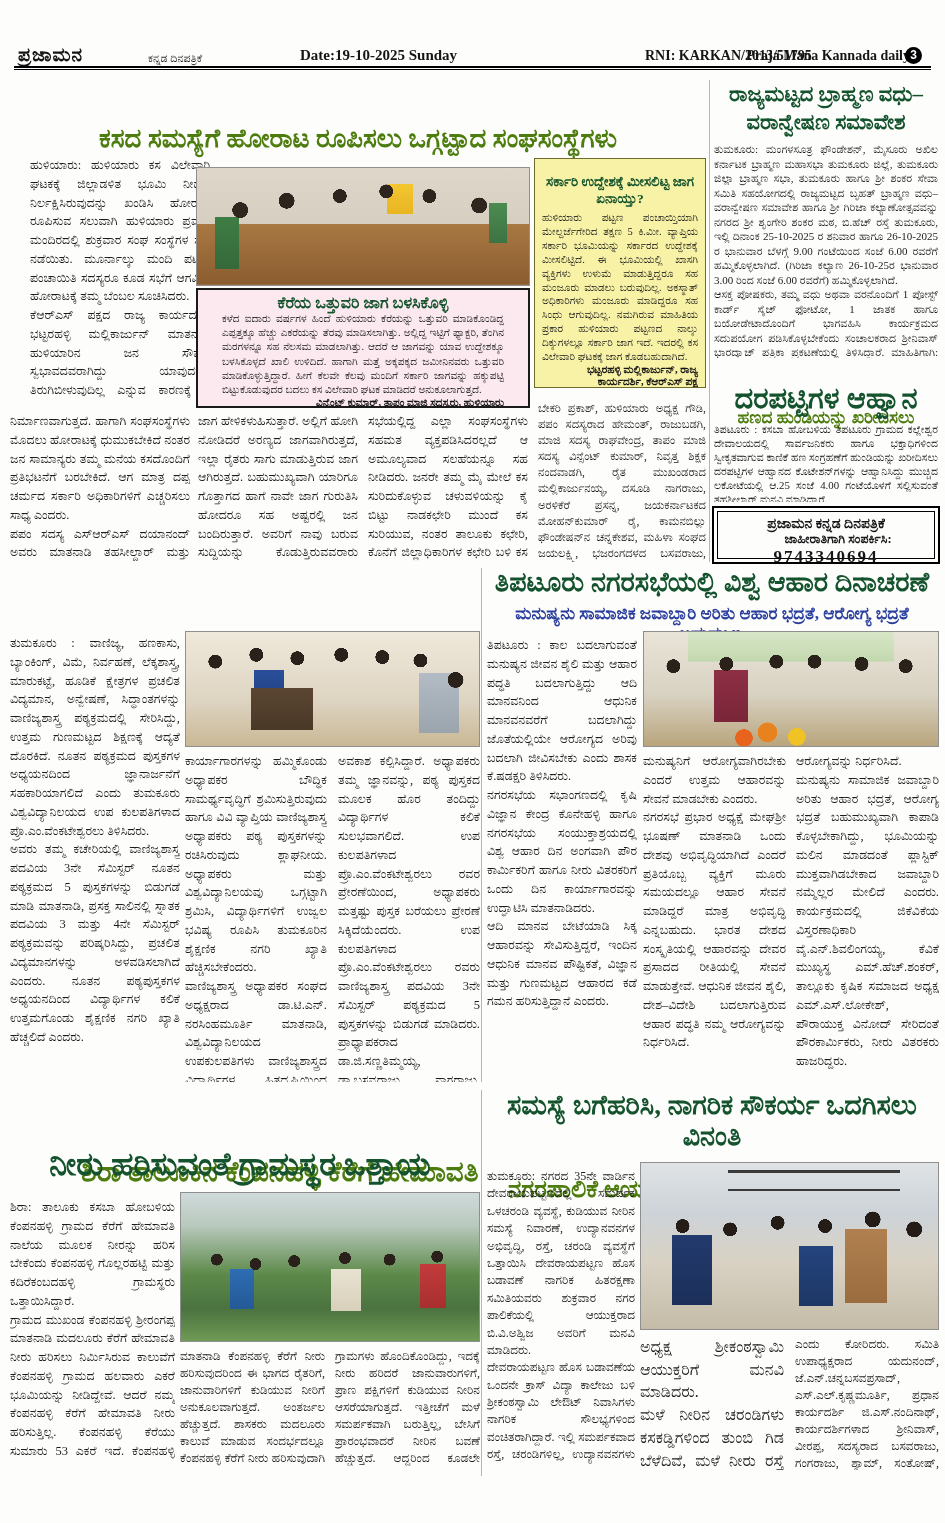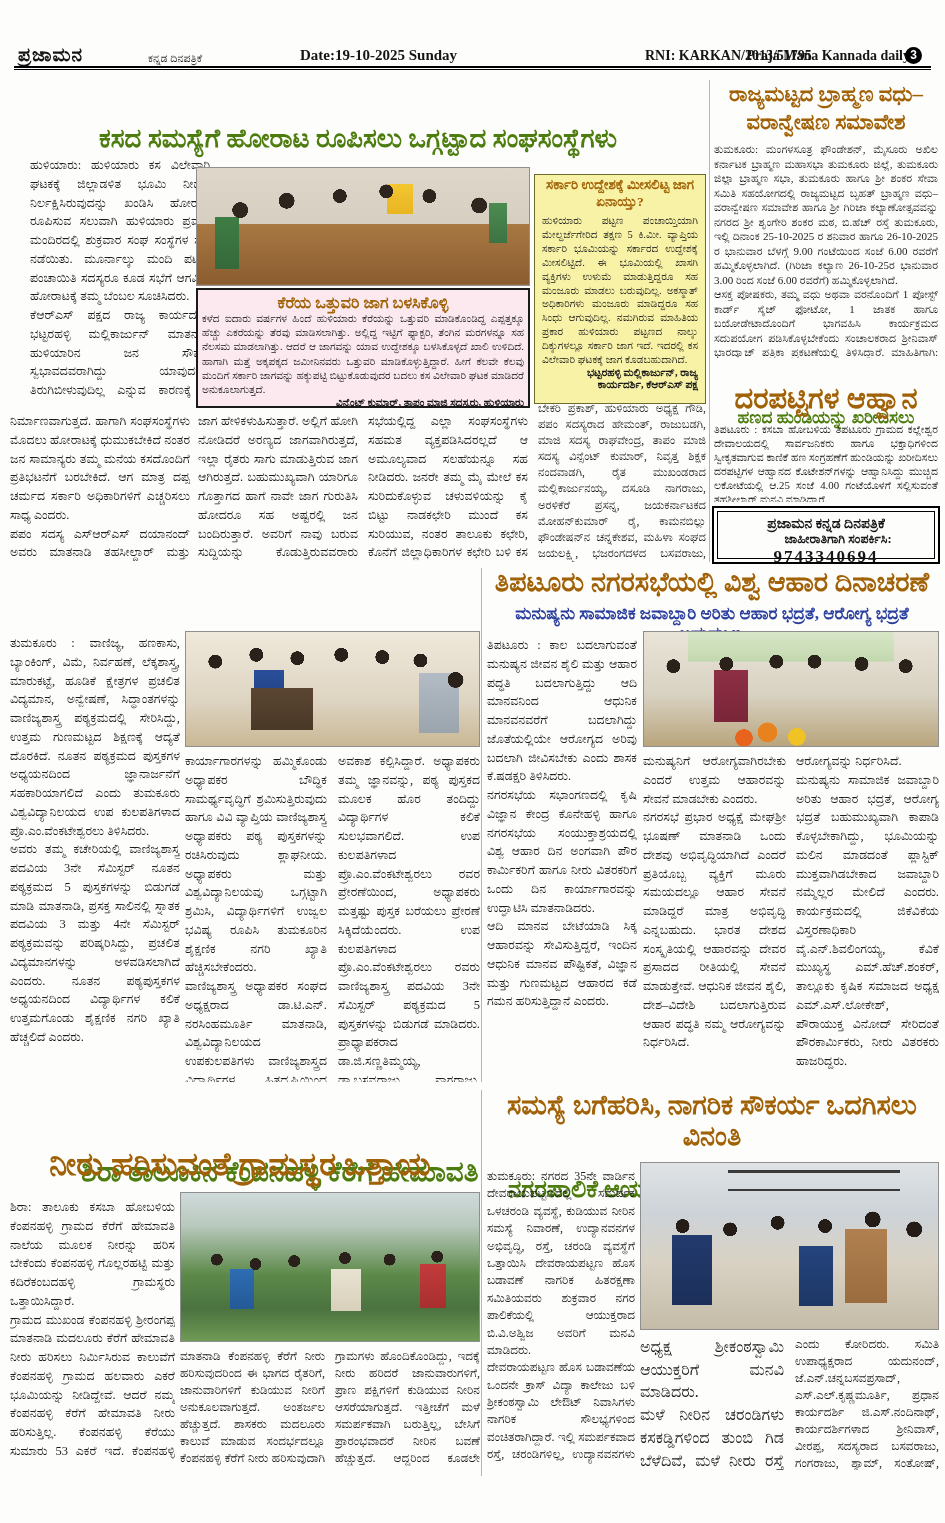--- a/index.html
+++ b/index.html
@@ -3,21 +3,21 @@
 <meta charset="utf-8">
 <style>
   html,body{margin:0;padding:0;background:#e8e8e8;}
   #page{position:relative;width:945px;height:1523px;margin:0 auto;background:#fdfdfc;
         font-family:"Liberation Serif", serif;color:#151515;overflow:hidden;}
   .abs{position:absolute;box-sizing:border-box;}
   .btxt{font-size:12.5px;line-height:1.5;text-align:justify;white-space:pre-line;overflow:hidden;color:#1c1c1c;}
   .center{text-align:center;}
   .red{color:#4d7c0f;margin-top:48px;}
   .blue{color:#2b3f9e;}
-  .hl{font-weight:bold;color:#a16207;}
+  .hl{font-weight:bold;color:#14532d;}
   .kicker{font-weight:bold;}
   .rule-v{width:1px;background:#b5b5b5;}
   .ph{border:1px solid #8f8f8f;}
   .boxattr{font-weight:bold;text-align:right;white-space:pre-line;}
   #hdr-rule{border-top:2px solid #000;border-bottom:1px solid #000;height:4px;}
   #page-circle{width:17px;height:17px;border-radius:50%;background:#000;color:#fff;
                font-size:12px;font-weight:bold;text-align:center;line-height:17px;font-family:"Liberation Sans",sans-serif;}
   #ad-box{border:2px solid #000;box-shadow:inset 0 0 0 3px #fff, inset 0 0 0 4px #000;
           text-align:center;padding-top:8px;}
   #pink-box{background:#fbe9ef;border:2px solid #1a1a1a;}
@@ -103,27 +103,27 @@
   <div id="page-circle" class="abs" style="left:905px;top:47px;">3</div>
   <div id="hdr-rule" class="abs" style="left:14px;top:66px;width:917px;"></div>
 
   <div class="abs kicker red center" style="left:8px;top:76px;width:700px;font-size:26px;">ಕಸದ ಸಮಸ್ಯೆಗೆ ಹೋರಾಟ ರೂಪಿಸಲು ಒಗ್ಗಟ್ಟಾದ ಸಂಘಸಂಸ್ಥೆಗಳು</div>
 
   <div class="abs btxt" style="left:10px;top:156px;width:180px;height:242px;margin-left:20px;">ಹುಳಿಯಾರು: ಹುಳಿಯಾರು ಕಸ ವಿಲೇವಾರಿ ಘಟಕಕ್ಕೆ ಜಿಲ್ಲಾಡಳಿತ ಭೂಮಿ ನೀಡದೆ ನಿರ್ಲಕ್ಷಿಸಿರುವುದನ್ನು ಖಂಡಿಸಿ ಹೋರಾಟ ರೂಪಿಸುವ ಸಲುವಾಗಿ ಹುಳಿಯಾರು ಪ್ರವಾಸಿ ಮಂದಿರದಲ್ಲಿ ಶುಕ್ರವಾರ ಸಂಘ ಸಂಸ್ಥೆಗಳ ಸಭೆ ನಡೆಯಿತು. ಮೂರ್ನಾಲ್ಕು ಮಂದಿ ಪಟ್ಟಣ ಪಂಚಾಯಿತಿ ಸದಸ್ಯರೂ ಕೂಡ ಸಭೆಗೆ ಆಗಮಿಸಿ ಹೋರಾಟಕ್ಕೆ ತಮ್ಮ ಬೆಂಬಲ ಸೂಚಿಸಿದರು.
 ಕೆಆರ್‌ಎಸ್ ಪಕ್ಷದ ರಾಜ್ಯ ಕಾರ್ಯದರ್ಶಿ ಭಟ್ಟರಹಳ್ಳಿ ಮಲ್ಲಿಕಾರ್ಜುನ್ ಮಾತನಾಡಿ ಹುಳಿಯಾರಿನ ಜನ ಸೌಮ್ಯ, ಸ್ವಭಾವದವರಾಗಿದ್ದು ಯಾವುದಕ್ಕೂ ತಿರುಗಿಬೀಳುವುದಿಲ್ಲ ಎನ್ನುವ ಕಾರಣಕ್ಕೆ 7 ವರ್ಷಗಳಿಂದ ಕಸ ವಿಲೇವಾರಿ ಘಟಕಕ್ಕೆ ಭೂಮಿ ನೀಡದೆ ಸತಾಯಿಸುತ್ತಿದ್ದಾರೆ. ಹುಳಿಯಾರಿನ ಜನ ಮೌನ ಮುರಿಯದಿದ್ದರೆ ಕಸದ ನಡುವೆಯೇ ಬದುಕಬೇಕಾದ ಸ್ಥಿತಿ ಇದೆ.</div>
 
   <div id="ph1" class="abs ph" style="left:196px;top:167px;width:334px;height:119px;"></div>
 
-  <div id="pink-box" class="abs" style="left:196px;top:288px;width:334px;height:120px;padding:4px 4px;overflow:hidden;">
+  <div id="pink-box" class="abs" style="left:196px;top:288px;width:334px;height:120px;padding:4px 24px;overflow:hidden;">
     <div class="hl center" style="font-size:16px;">ಕೆರೆಯ ಒತ್ತುವರಿ ಜಾಗ ಬಳಸಿಕೊಳ್ಳಿ</div>
     <div class="btxt" style="font-size:10.5px;line-height:1.35;">ಕಳೆದ ಐದಾರು ವರ್ಷಗಳ ಹಿಂದೆ ಹುಳಿಯಾರು ಕೆರೆಯನ್ನು ಒತ್ತುವರಿ ಮಾಡಿಕೊಂಡಿದ್ದ ಎಪ್ಪತ್ತಕ್ಕೂ ಹೆಚ್ಚು ಎಕರೆಯನ್ನು ತೆರವು ಮಾಡಿಸಲಾಗಿತ್ತು. ಅಲ್ಲಿದ್ದ ಇಟ್ಟಿಗೆ ಫ್ಯಾಕ್ಟರಿ, ತೆಂಗಿನ ಮರಗಳನ್ನೂ ಸಹ ನೆಲಸಮ ಮಾಡಲಾಗಿತ್ತು. ಆದರೆ ಆ ಜಾಗವನ್ನು ಯಾವ ಉದ್ದೇಶಕ್ಕೂ ಬಳಸಿಕೊಳ್ಳದೆ ಖಾಲಿ ಉಳಿದಿದೆ. ಹಾಗಾಗಿ ಮತ್ತೆ ಅಕ್ಕಪಕ್ಕದ ಜಮೀನಿನವರು ಒತ್ತುವರಿ ಮಾಡಿಕೊಳ್ಳುತ್ತಿದ್ದಾರೆ. ಹೀಗೆ ಕೆಲವೇ ಕೆಲವು ಮಂದಿಗೆ ಸರ್ಕಾರಿ ಜಾಗವನ್ನು ಹಕ್ಕುಪಟ್ಟಿ ಬಿಟ್ಟುಕೊಡುವುದರ ಬದಲು ಕಸ ವಿಲೇವಾರಿ ಘಟಕ ಮಾಡಿದರೆ ಅನುಕೂಲಾಗುತ್ತದೆ.</div>
     <div class="boxattr" style="font-size:10.5px;">ವಿನ್ಸೆಂಟ್ ಕುಮಾರ್, ತಾಪಂ ಮಾಜಿ ಸದಸ್ಯರು, ಹುಳಿಯಾರು</div>
   </div>
 
-  <div id="yellow-box" class="abs" style="left:534px;top:174px;width:172px;height:230px;padding:2px 7px;overflow:hidden;">
+  <div id="yellow-box" class="abs" style="left:534px;top:158px;width:172px;height:230px;padding:15px 7px;overflow:hidden;">
     <div class="hl center" style="font-size:13.5px;line-height:1.25;">ಸರ್ಕಾರಿ ಉದ್ದೇಶಕ್ಕೆ ಮೀಸಲಿಟ್ಟ ಜಾಗ ಏನಾಯ್ತು?</div>
     <div class="btxt" style="font-size:10.5px;line-height:1.33;margin-top:3px;">ಹುಳಿಯಾರು ಪಟ್ಟಣ ಪಂಚಾಯ್ತಿಯಾಗಿ ಮೇಲ್ದರ್ಜೆಗೇರಿದ ತಕ್ಷಣ 5 ಕಿ.ಮೀ. ವ್ಯಾಪ್ತಿಯ ಸರ್ಕಾರಿ ಭೂಮಿಯನ್ನು ಸರ್ಕಾರದ ಉದ್ದೇಶಕ್ಕೆ ಮೀಸಲಿಟ್ಟಿದೆ. ಈ ಭೂಮಿಯಲ್ಲಿ ಖಾಸಗಿ ವ್ಯಕ್ತಿಗಳು ಉಳುಮೆ ಮಾಡುತ್ತಿದ್ದರೂ ಸಹ ಮಂಜೂರು ಮಾಡಲು ಬರುವುದಿಲ್ಲ. ಅಕಸ್ಮಾತ್ ಅಧಿಕಾರಿಗಳು ಮಂಜೂರು ಮಾಡಿದ್ದರೂ ಸಹ ಸಿಂಧು ಆಗುವುದಿಲ್ಲ. ನಮಗಿರುವ ಮಾಹಿತಿಯ ಪ್ರಕಾರ ಹುಳಿಯಾರು ಪಟ್ಟಣದ ನಾಲ್ಕು ದಿಕ್ಕುಗಳಲ್ಲೂ ಸರ್ಕಾರಿ ಜಾಗ ಇದೆ. ಇದರಲ್ಲಿ ಕಸ ವಿಲೇವಾರಿ ಘಟಕಕ್ಕೆ ಜಾಗ ಕೊಡಬಹುದಾಗಿದೆ.</div>
     <div class="boxattr" style="font-size:10.5px;">ಭಟ್ಟರಹಳ್ಳಿ ಮಲ್ಲಿಕಾರ್ಜುನ್, ರಾಜ್ಯ
 ಕಾರ್ಯದರ್ಶಿ, ಕೆಆರ್‌ಎಸ್ ಪಕ್ಷ</div>
   </div>
 
   <div class="abs btxt" style="left:10px;top:412px;width:180px;height:150px;">ನಿರ್ಮಾಣವಾಗುತ್ತದೆ. ಹಾಗಾಗಿ ಸಂಘಸಂಸ್ಥೆಗಳು ಮೊದಲು ಹೋರಾಟಕ್ಕೆ ಧುಮುಕಬೇಕಿದೆ ನಂತರ ಜನ ಸಾಮಾನ್ಯರು ತಮ್ಮ ಮನೆಯ ಕಸದೊಂದಿಗೆ ಪ್ರತಿಭಟನೆಗೆ ಬರಬೇಕಿದೆ. ಆಗ ಮಾತ್ರ ದಪ್ಪ ಚರ್ಮದ ಸರ್ಕಾರಿ ಅಧಿಕಾರಿಗಳಿಗೆ ಎಚ್ಚರಿಸಲು ಸಾಧ್ಯ ಎಂದರು.
 ಪಪಂ ಸದಸ್ಯ ಎಸ್‌ಆರ್‌ಎಸ್ ದಯಾನಂದ್ ಅವರು ಮಾತನಾಡಿ ತಹಸೀಲ್ದಾರ್ ಮತ್ತು ಜಿಲ್ಲಾಧಿಕಾರಿಗಳ ಬಳಿ ಮೂರು ಪಪಂ ಸದಸ್ಯರೇ ಹೋಗಿ ಮನವಿ ಮಾಡಿದರೂ ಕಸ ವಿಲೇವಾರಿಗೆ ಜಾಗ ಕೊಟ್ಟಿಲ್ಲ, ನಮ್ಮ ನಿಯೋಗ ಹೋದಾಗಲೆಲ್ಲ ಒಂದೊಂದು ಕಡೆ</div>
   <div class="abs btxt" style="left:198px;top:412px;width:160px;height:150px;">ಜಾಗ ಹೇಳಿಕಳುಹಿಸುತ್ತಾರೆ. ಅಲ್ಲಿಗೆ ಹೋಗಿ ನೋಡಿದರೆ ಅರಣ್ಯದ ಜಾಗವಾಗಿರುತ್ತದೆ, ಇಲ್ಲಾ ರೈತರು ಸಾಗು ಮಾಡುತ್ತಿರುವ ಜಾಗ ಆಗಿರುತ್ತದೆ. ಬಹುಮುಖ್ಯವಾಗಿ ಯಾರಿಗೂ ಗೊತ್ತಾಗದ ಹಾಗೆ ನಾವೇ ಜಾಗ ಗುರುತಿಸಿ ಹೋದರೂ ಸಹ ಅಷ್ಟರಲ್ಲಿ ಜನ ಬಂದಿರುತ್ತಾರೆ. ಅವರಿಗೆ ನಾವು ಬರುವ ಸುದ್ದಿಯನ್ನು ಕೊಡುತ್ತಿರುವವರಾರು ತಿಳಿಯದಾಗಿದೆ. ಹಾಗಾಗಿ ನಾವೂ ಸಹ ನಿಮ್ಮ ಹೋರಾಟಕ್ಕೆ ಕೈ ಜೋಡಿಸುತ್ತಿದ್ದೇವೆ ಎಂದರು.
 ಮಲ್ಲಿಕಾರ್ಜುನ್ ಅವರ ಕರೆಗೆ</div>

